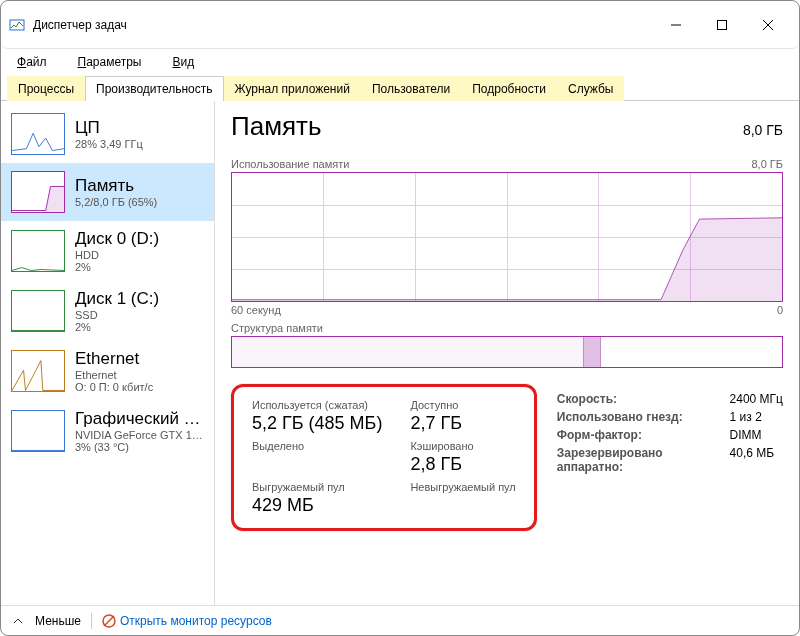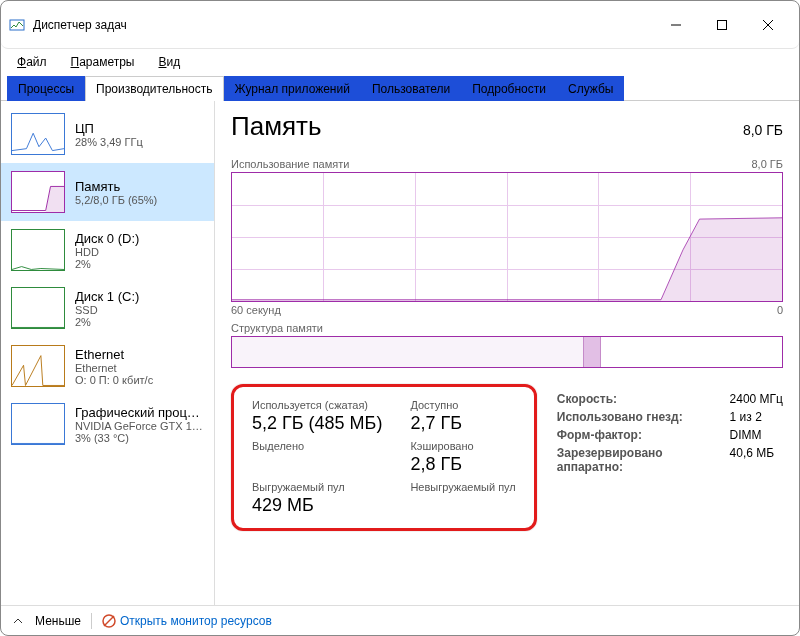--- a/index.html
+++ b/index.html
@@ -4,33 +4,33 @@
 <style>
 * { box-sizing: border-box; margin: 0; padding: 0; }
 body { font-family: 'Segoe UI', Tahoma, sans-serif; font-size: 12px; background: #fff; width: 800px; height: 636px; overflow: hidden; position: relative; }
 .window { border: 1px solid #888; width: 800px; height: 636px; background: #fff; display: flex; flex-direction: column; border-radius: 8px; overflow: hidden; }
 .titlebar { height: 48px; display: flex; align-items: center; padding: 0 8px; border-bottom: 1px solid #e5e5e5; border-radius: 7px; }
 .titlebar .appicon { width: 16px; height: 16px; margin-right: 8px; }
 .titlebar .title { flex: 1; font-size: 12px; }
 .winbtns { display: flex; }
 .winbtn { width: 46px; height: 32px; display: flex; align-items: center; justify-content: center; cursor: pointer; }
 .winbtn svg { width: 10px; height: 10px; }
-.menubar { height: 26px; display: flex; align-items: center; padding: 0 8px; gap: 8px; }
+.menubar { height: 26px; display: flex; align-items: center; padding: 0 8px; gap: 15px; }
 .menuitem { padding: 4px 8px; font-size: 12px; cursor: pointer; }
 .menuitem:first-letter { text-decoration: underline; }
 .tabs { display: flex; border-bottom: 1px solid #ccc; padding: 0 6px; height: 26px; align-items: flex-end; }
-.tab { padding: 5px 10px; font-size: 12px; border: 1px solid transparent; border-bottom: none; cursor: pointer; background: #1d4ed8; margin-bottom: -1px; }
+.tab { padding: 5px 10px; font-size: 12px; border: 1px solid transparent; border-bottom: none; cursor: pointer; background: #fef9c3; margin-bottom: -1px; }
 .tab.active { background: #fff; border-color: #ccc; }
 .body { flex: 1; display: flex; overflow: hidden; }
 .sidebar { width: 214px; border-right: 1px solid #ddd; overflow-y: auto; padding-top: 4px; }
 .side-item { display: flex; align-items: center; padding: 8px 10px; cursor: pointer; gap: 10px; }
 .side-item.selected { background: #cce8ff; }
 .side-thumb { width: 54px; height: 42px; border: 1px solid; background: #fff; position: relative; overflow: hidden; }
 .side-text { flex: 1; overflow: hidden; }
-.side-name { font-size: 13px; white-space: nowrap; overflow: hidden; text-overflow: ellipsis; }
+.side-name { font-size: 17px; white-space: nowrap; overflow: hidden; text-overflow: ellipsis; }
 .side-sub { font-size: 11px; color: #555; white-space: nowrap; overflow: hidden; text-overflow: ellipsis; }
 .main { flex: 1; padding: 10px 16px 6px 16px; display: flex; flex-direction: column; overflow: hidden; }
 .main-head { display: flex; align-items: baseline; justify-content: space-between; }
 .main-title { font-size: 26px; font-weight: 400; }
 .main-total { font-size: 14px; }
 .chart-label-row { display: flex; justify-content: space-between; font-size: 11px; color: #666; margin-top: 16px; }
 .chart { border: 1px solid #9e2ca8; height: 130px; position: relative; background: #fff; margin-top: 2px; }
 .chart-grid { position: absolute; inset: 0; }
 .gridline { position: absolute; background: #e8c8ec; }
 .chart-bottom-row { display: flex; justify-content: space-between; font-size: 11px; color: #666; margin-top: 2px; }

